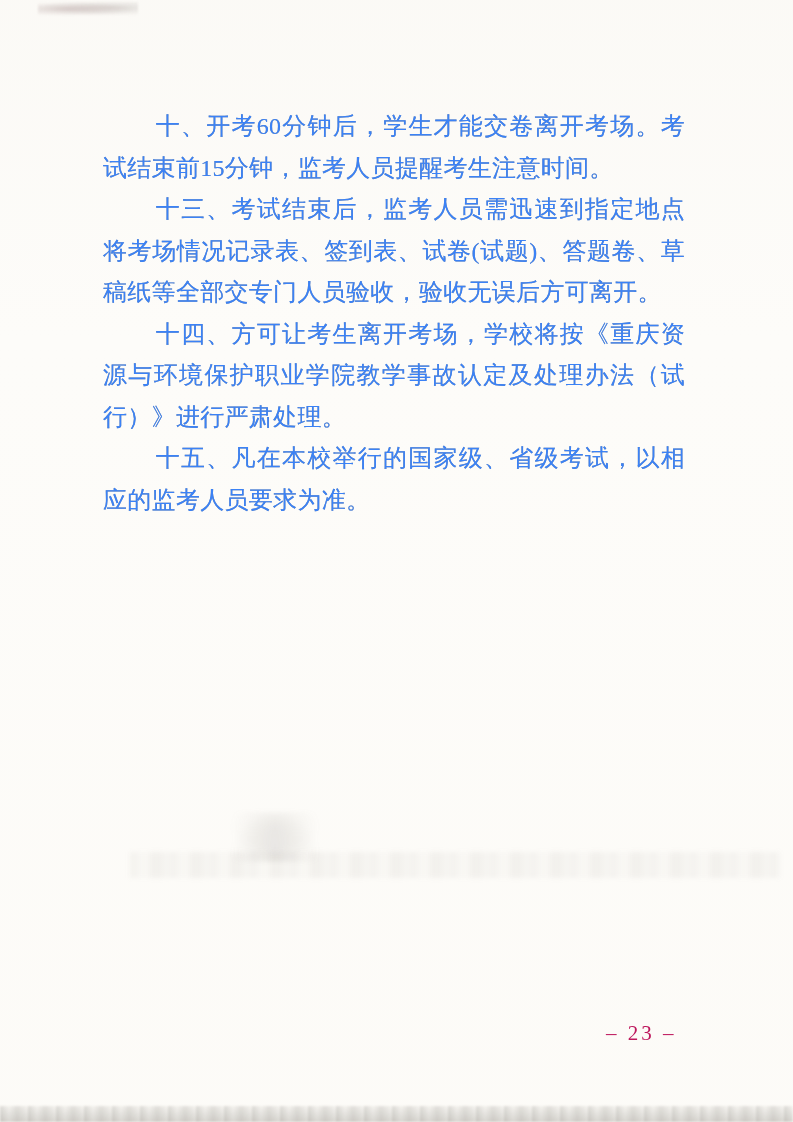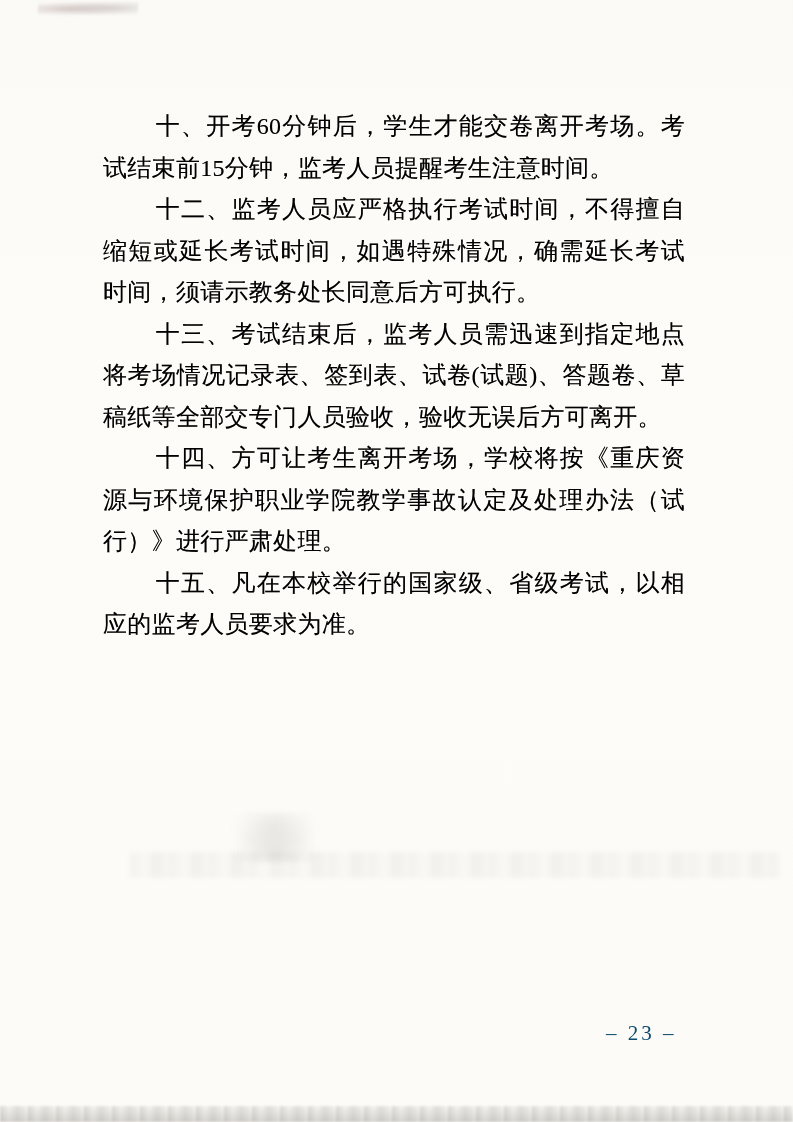--- a/index.html
+++ b/index.html
@@ -22,37 +22,37 @@
     position: absolute;
     inset: 0;
     background: linear-gradient(180deg, rgba(250,248,244,0.6) 0%, rgba(255,255,255,0) 30%, rgba(252,250,246,0.5) 100%);
     pointer-events: none;
   }
   .text-block {
     position: absolute;
     left: 103px;
     top: 106px;
     width: 582px;
-    color: #000000;
+    color: #3b82f6;
     font-size: 24px;
     line-height: 41.5px;
     text-align: justify;
     letter-spacing: 0.3px;
   }
   .text-block p {
     margin: 0;
     text-indent: 2.2em;
     text-shadow: 0 0 0.6px rgba(60,60,60,0.55);
   }
   .page-number {
     position: absolute;
     left: 606px;
     top: 1021px;
     font-size: 21px;
-    color: #0c4a6e;
+    color: #be185d;
     letter-spacing: 3px;
     white-space: nowrap;
   }
   
   .smudge-top-left {
     position: absolute;
     left: 38px;
     top: 2px;
     width: 100px;
     height: 14px;
@@ -101,21 +101,20 @@
 </style>
 </head>
 <body>
 
 <div class="page">
 
   <div class="smudge-top-left"></div>
 
   <div class="text-block">
     <p>十、开考60分钟后，学生才能交卷离开考场。考试结束前15分钟，监考人员提醒考生注意时间。</p>
-    <p>十二、监考人员应严格执行考试时间，不得擅自缩短或延长考试时间，如遇特殊情况，确需延长考试时间，须请示教务处长同意后方可执行。</p>
     <p>十三、考试结束后，监考人员需迅速到指定地点将考场情况记录表、签到表、试卷(试题)、答题卷、草稿纸等全部交专门人员验收，验收无误后方可离开。</p>
     <p>十四、方可让考生离开考场，学校将按《重庆资源与环境保护职业学院教学事故认定及处理办法（试行）》进行严肃处理。</p>
     <p>十五、凡在本校举行的国家级、省级考试，以相应的监考人员要求为准。</p>
   </div>
 
   <div class="bleedthrough-mid"></div>
   <div class="bleedthrough-band"></div>
 
   <div class="page-number">– 23 –</div>
 

